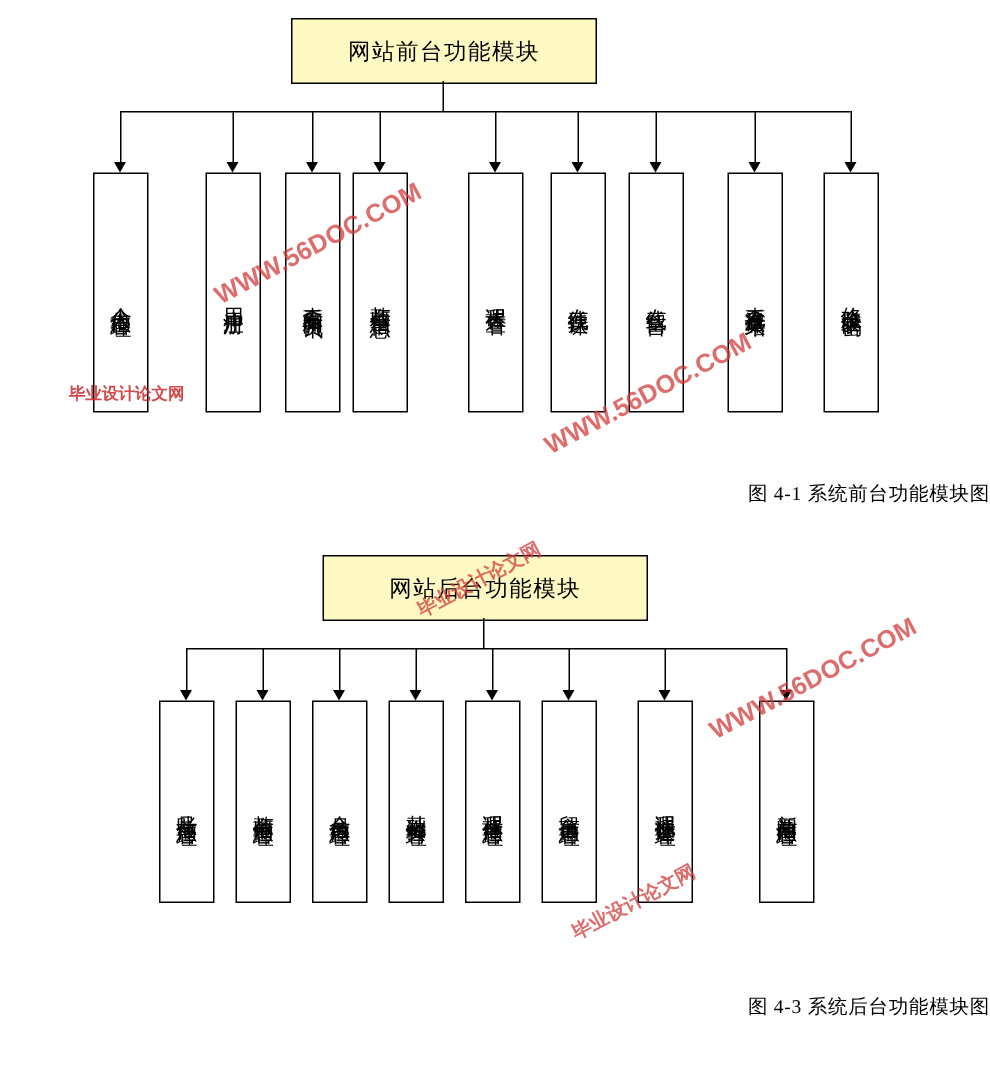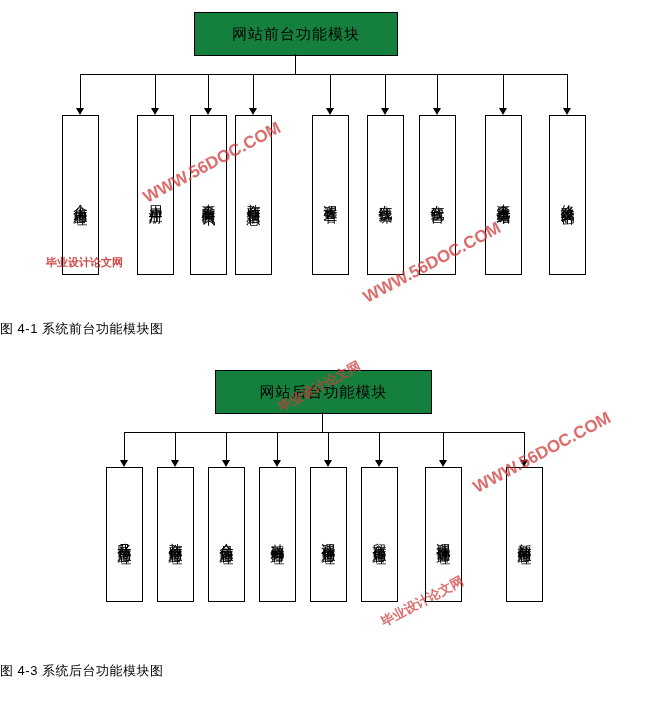--- a/index.html
+++ b/index.html
@@ -15,21 +15,21 @@
     color: #000;
     overflow: hidden;
   }
   .diagram {
     position: relative;
     width: 660px;
   }
   .root-box {
     position: absolute;
     border: 1px solid #000;
-    background: #15803d;
+    background: #fef9c3;
     display: flex;
     align-items: center;
     justify-content: center;
     font-size: 15px;
     letter-spacing: 1px;
     white-space: nowrap;
   }
   .leaf-box {
     position: absolute;
     border: 1px solid #000;
@@ -63,23 +63,23 @@
     position: absolute;
     width: 0;
     height: 0;
     border-left: 4px solid transparent;
     border-right: 4px solid transparent;
     border-top: 7px solid #000;
   }
   .caption {
     position: absolute;
     width: 100%;
-    text-align: left;
+    text-align: right;
     font-size: 13px;
-    font-family: Liberation Sans, sans-serif;
+    font-family: Liberation Serif, serif;
     letter-spacing: 0.5px;
   }
   
   .wm {
     position: absolute;
     color: #cc2a2a;
     font-weight: bold;
     white-space: nowrap;
     pointer-events: none;
     opacity: 0.85;

